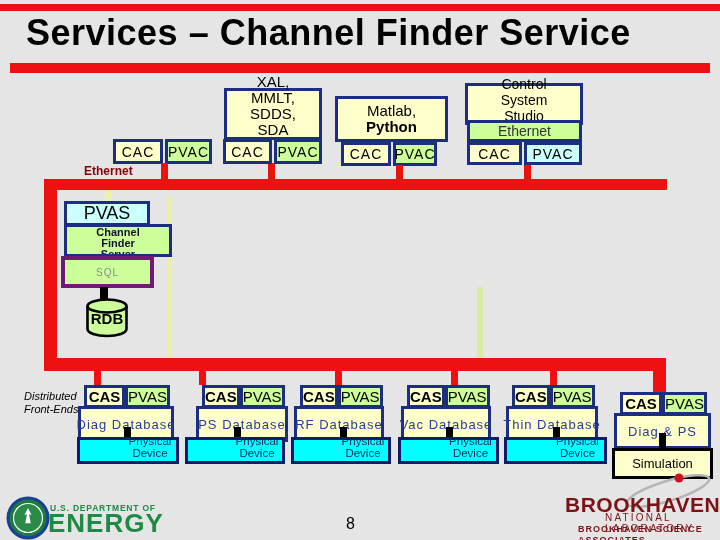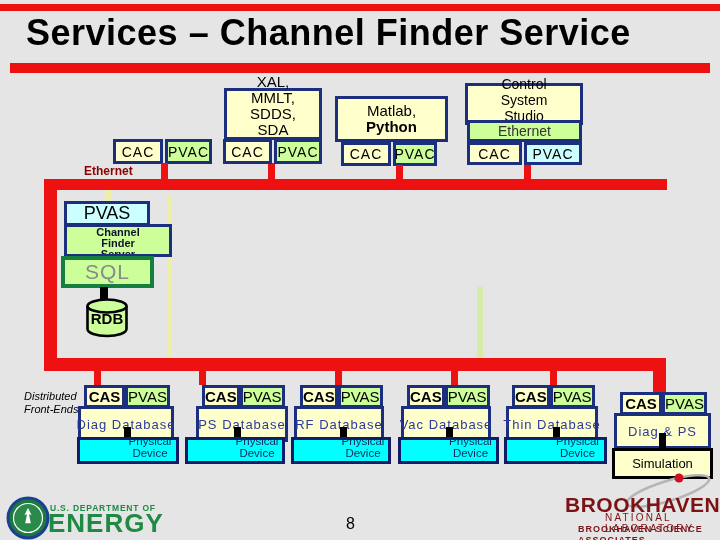--- a/index.html
+++ b/index.html
@@ -14,21 +14,21 @@
   .grn{background:var(--green,#ccff99);}
   .lcyan{background:var(--lcyan,#ccffff);}
   .dev{background:var(--devcyan,#0ff);}
   .chip{box-sizing:border-box;border:3px solid var(--navy,#1b2f7e);display:flex;align-items:center;
         justify-content:center;font-size:14px;letter-spacing:1px;}
   .prelines{white-space:pre-line;}
   .title{left:26px;top:12px;font-size:36px;font-weight:bold;letter-spacing:0.5px;}
   .clienttxt{font-size:15px;line-height:16px;text-align:center;z-index:5;}
   .eth{left:84px;top:164px;font-size:12px;font-weight:bold;color:var(--ethernettext,#8b0000);}
   .svc{font-size:11px;line-height:11px;font-weight:bold;color:#10102e;}
-  .sqlbox{border:4px solid #15803d;color:var(--sqlgray,#8a8a8a);font-size:21px;letter-spacing:1px;}
+  .sqlbox{border:4px solid #701a75;color:var(--sqlgray,#8a8a8a);font-size:10px;letter-spacing:1px;}
   .unit{display:flex;flex-direction:column;}
   .row1{display:flex;margin-left:6px;width:calc(100% - 10px);height:23px;}
   .row1 .chip{flex:1;height:23px;font-size:15px;letter-spacing:0;}
   .cas{font-weight:bold;}
   .dblabel{height:36px;margin-top:-2px;font-size:13px;color:var(--dbtext,#2b3a9e);
            white-space:nowrap;overflow:visible;}
   .device{border:3px solid #101c66;display:flex;align-items:center;justify-content:center;}
   .device span{font-size:11.5px;line-height:11.5px;text-align:center;color:#0d2b5e;margin-top:-6px;margin-left:44px;}
   .sim{border:3px solid #000;font-size:13px;}
   .fe{left:24px;top:390px;font-size:11px;font-style:italic;line-height:12.5px;}

